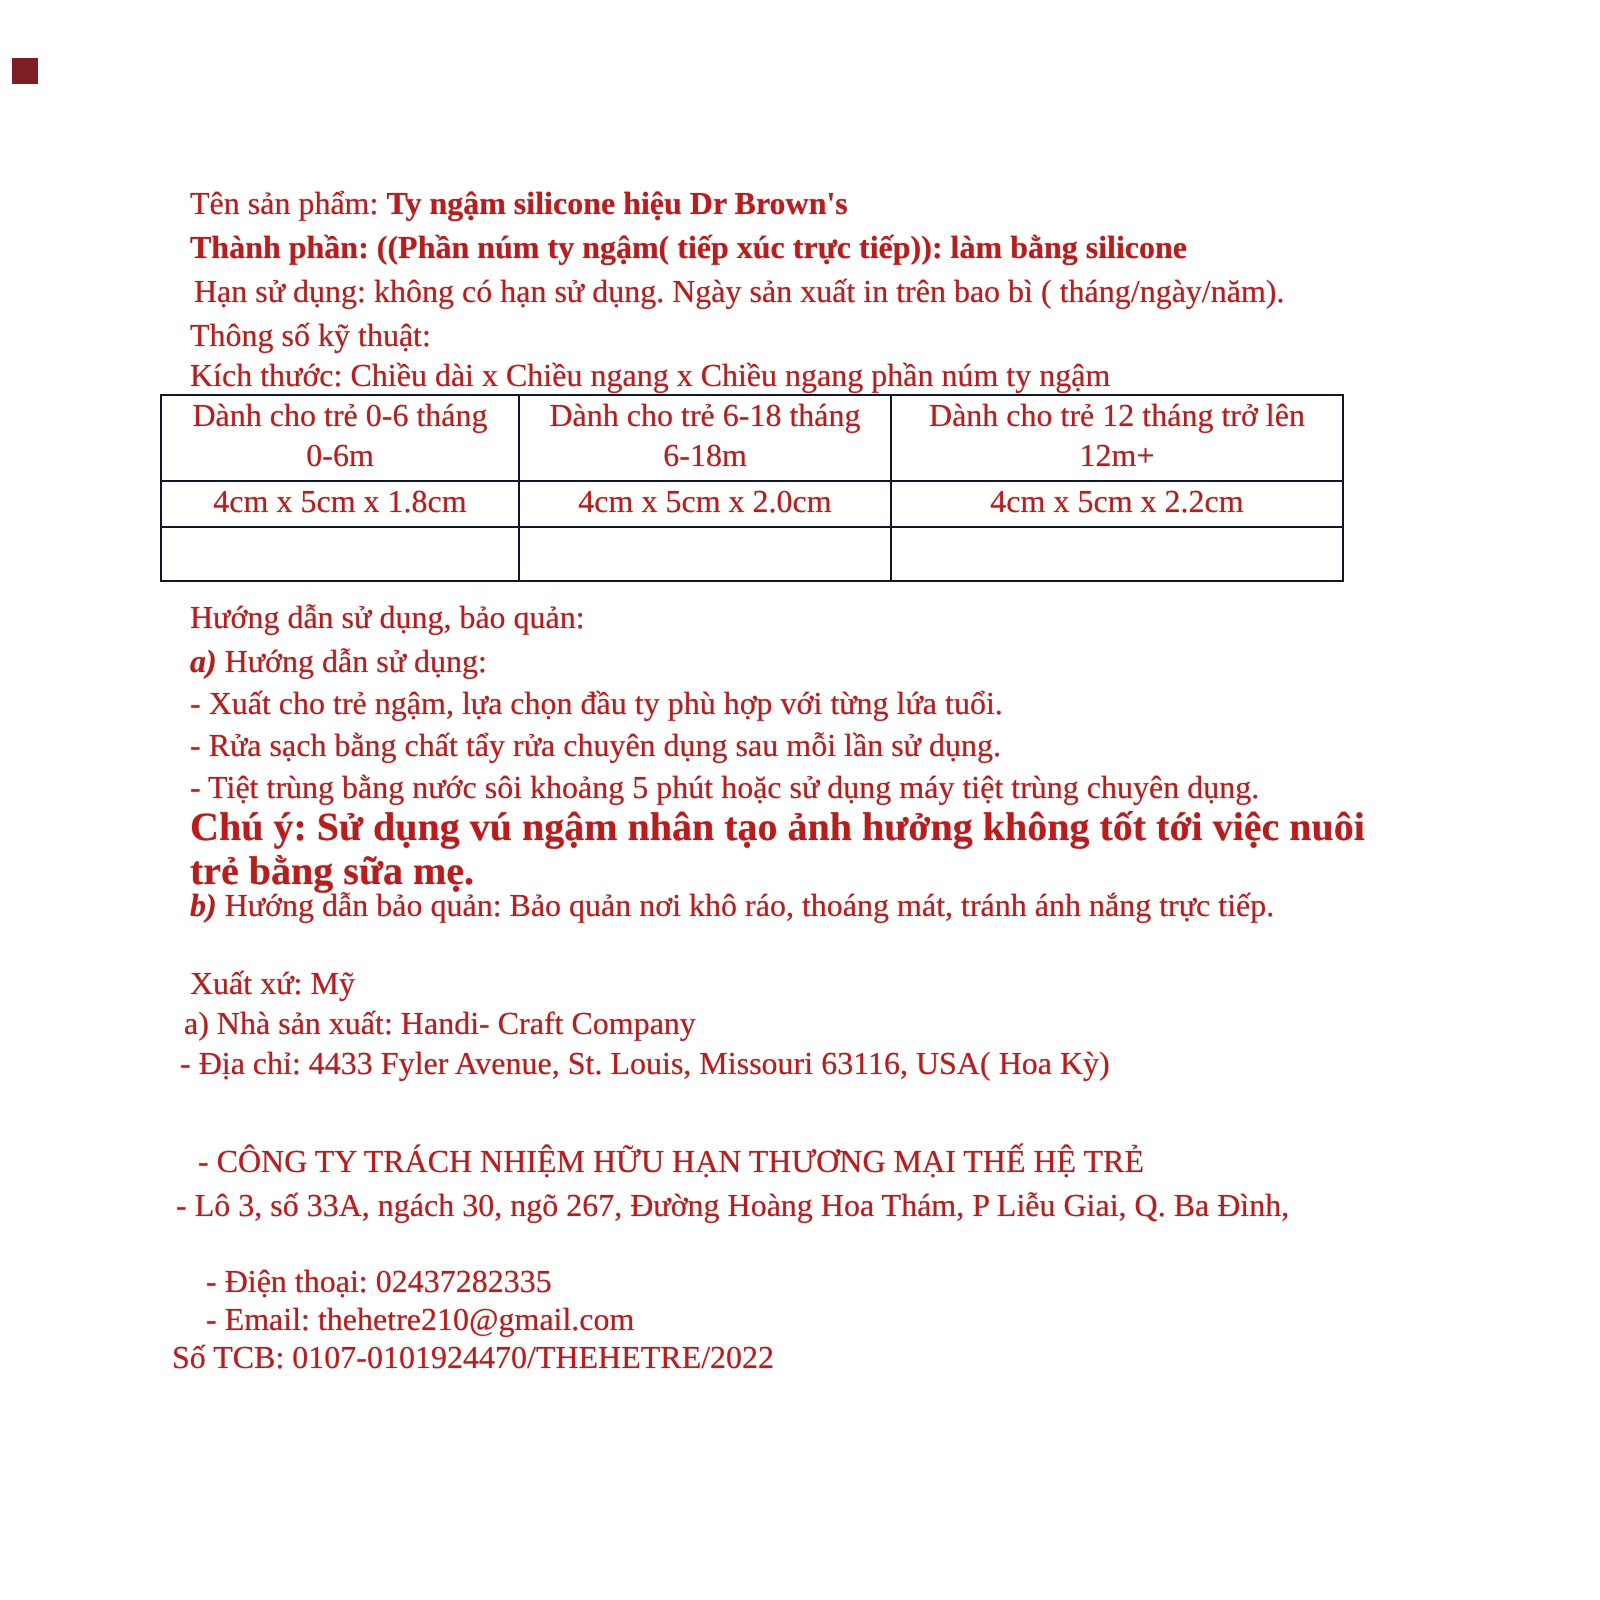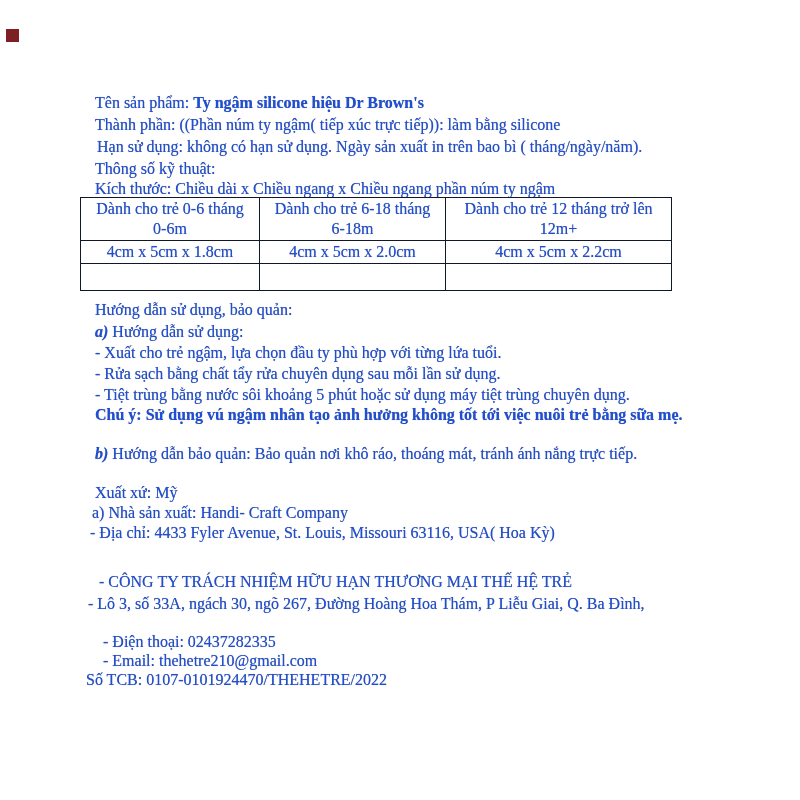--- a/index.html
+++ b/index.html
@@ -2,38 +2,38 @@
 <html><head>
 <meta charset="utf-8">
 <style>
   html, body { margin: 0; padding: 0; background: #ffffff; }
   .page {
     position: relative;
     width: 800px;
     height: 800px;
     background: #ffffff;
     font-family: "Liberation Serif", "DejaVu Serif", serif;
-    color: #1d4ed8;
+    color: #b91c1c;
     overflow: hidden;
     text-shadow: 0 0 0.7px rgba(40,40,40,0.55);
   }
   .photo-marker {
     position: absolute;
     left: 6px; top: 29px;
     width: 13px; height: 13px;
   }
   .line {
     position: absolute;
     font-size: 16px;
     line-height: 21px;
     white-space: nowrap;
   }
   .wrapline {
     position: absolute;
-    font-size: 16px;
+    font-size: 20px;
     line-height: 21.5px;
     white-space: normal;
   }
   .bold { font-weight: bold; }
   .bi { font-weight: bold; font-style: italic; }
   table.size-table {
     position: absolute;
     left: 80px; top: 197px;
     width: 588px;
     border-collapse: collapse;
@@ -55,21 +55,21 @@
 </style>
 </head>
 <body>
 
 <div class="page">
 
   <div class="photo-marker" style="background-color: rgb(125, 31, 36);"></div>
 
   <div class="line" style="left:95px; top:92px;"><span>Tên sản phẩm: </span><span class="bold">Ty ngậm silicone hiệu Dr Brown's</span></div>
 
-  <div class="line" style="left:95px; top:114px;">Thành phần: ((Phần núm ty ngậm( tiếp xúc trực tiếp)): làm bằng silicone</div>
+  <div class="line" style="left:95px; top:114px;font-weight:bold;">Thành phần: ((Phần núm ty ngậm( tiếp xúc trực tiếp)): làm bằng silicone</div>
 
   <div class="line" style="left:97px; top:136px;">Hạn sử dụng: không có hạn sử dụng. Ngày sản xuất in trên bao bì ( tháng/ngày/năm).</div>
 
   <div class="line" style="left:95px; top:158px;">Thông số kỹ thuật:</div>
 
   <div class="line" style="left:95px; top:178px;">Kích thước: Chiều dài x Chiều ngang x Chiều ngang phần núm ty ngậm</div>
 
   <table class="size-table">
     <tbody>
       <tr>

